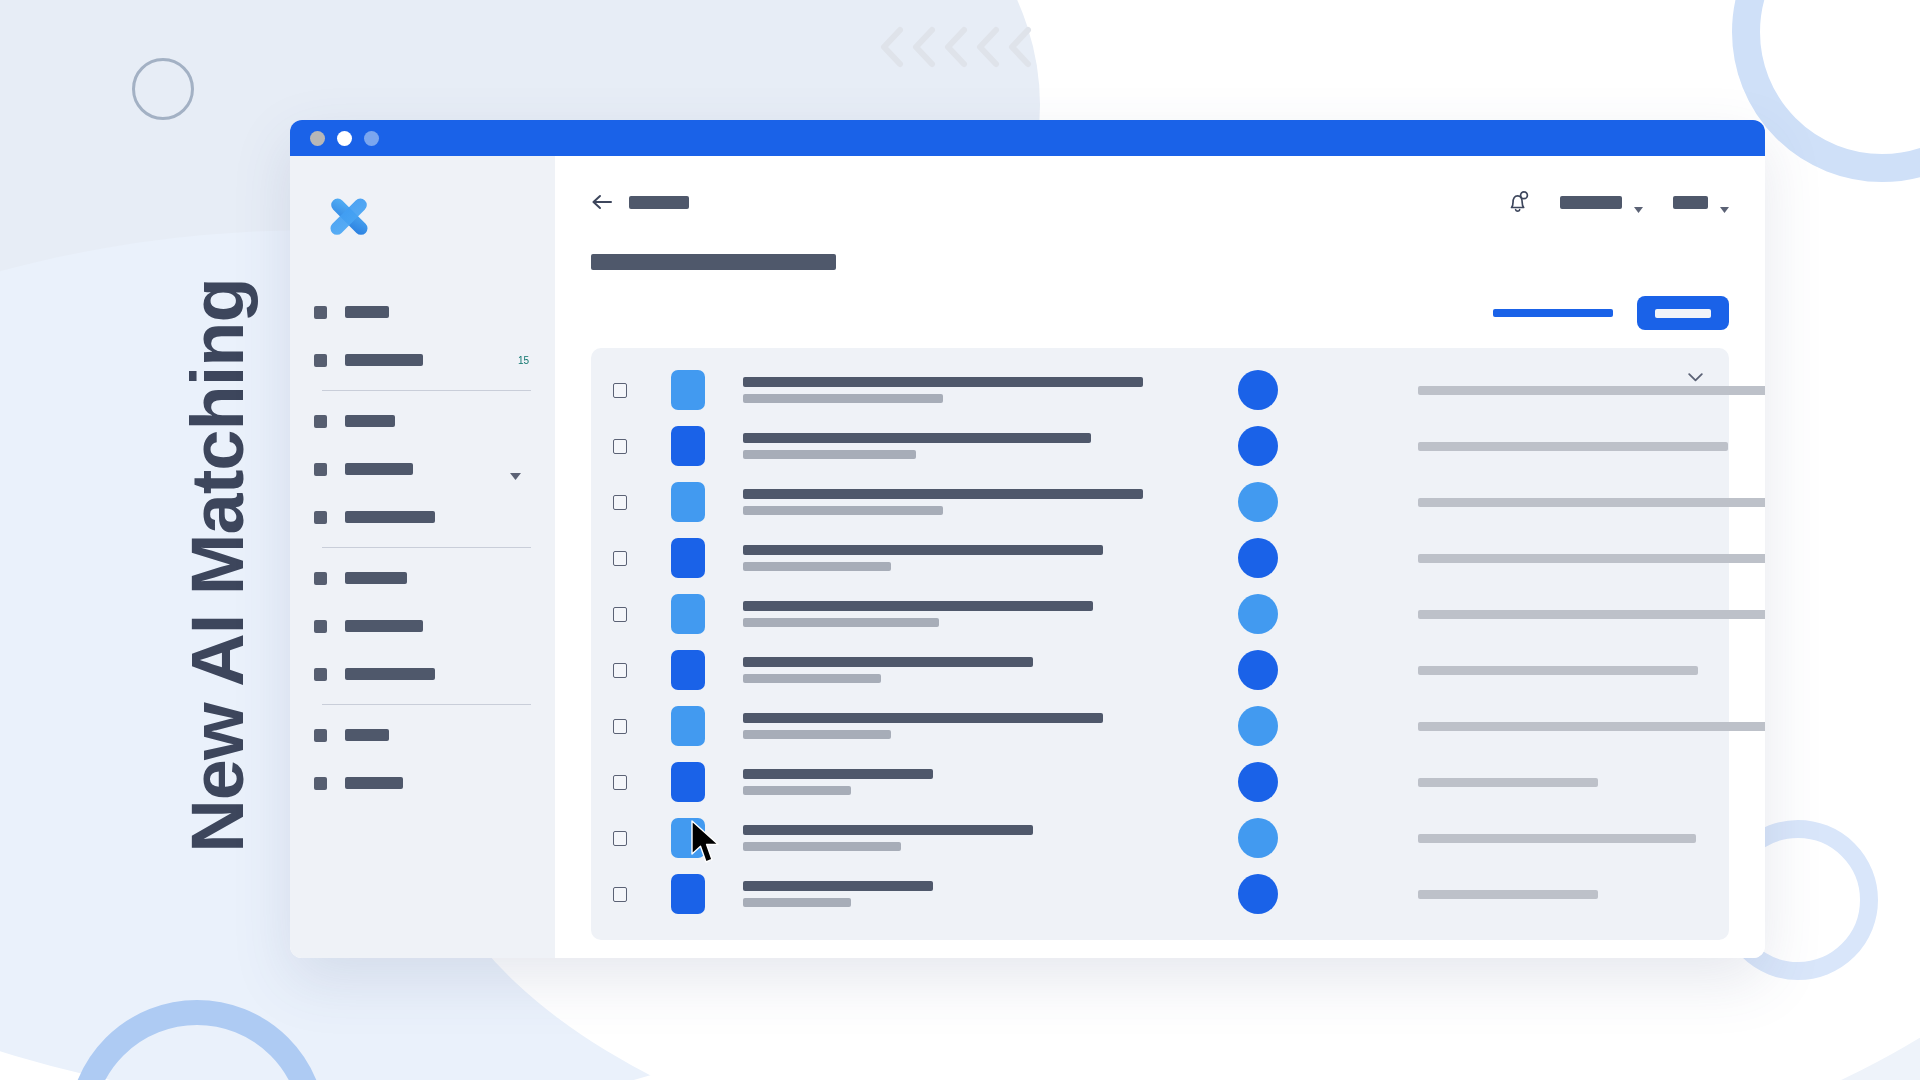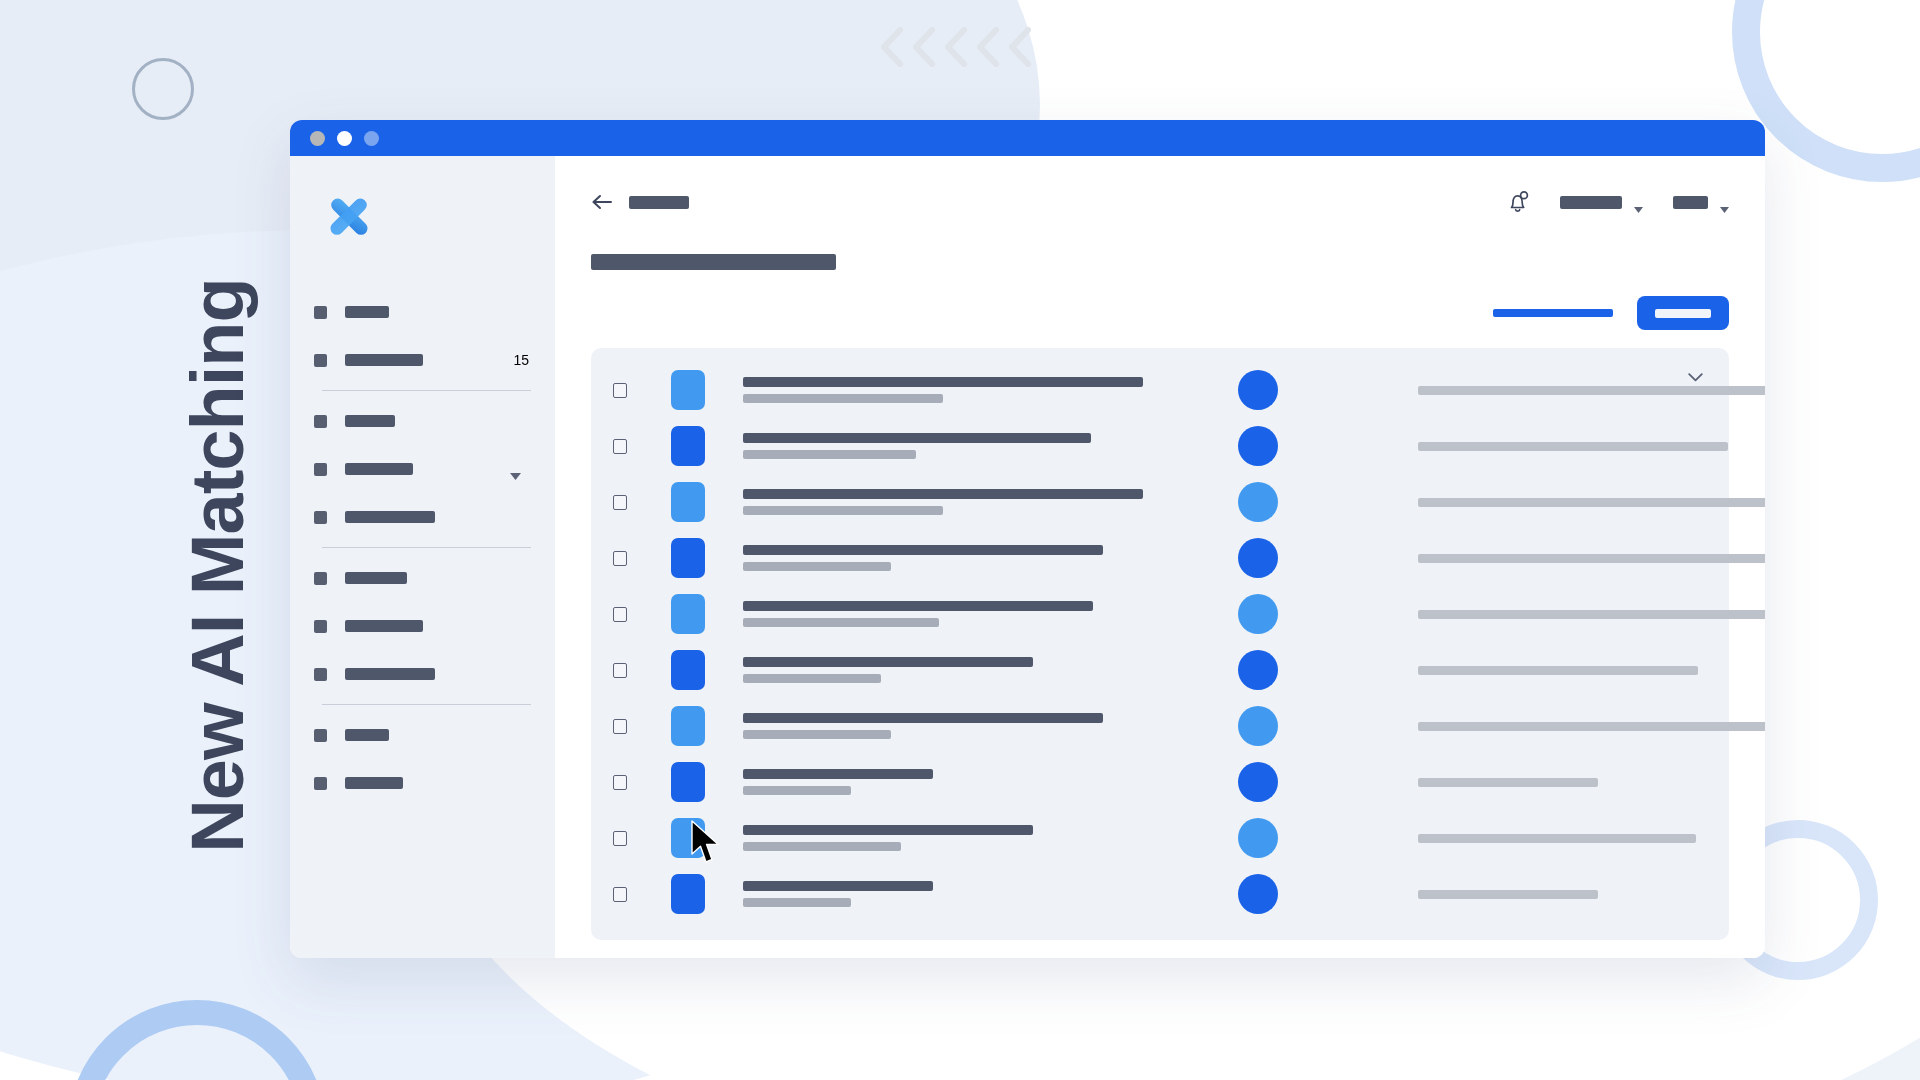--- a/index.html
+++ b/index.html
@@ -152,21 +152,21 @@
     flex: 0 0 auto;
   }
   .nav-label {
     height: 12px;
     border-radius: 2px;
     background: #4f586b;
     margin-left: 18px;
   }
   .nav-badge {
     position: absolute; right: 2px;
-    font-size: 14px; color: #000000;
+    font-size: 10px; color: #0f766e;
     font-weight: 400;
   }
   .nav-caret {
     position: absolute; right: 10px;
     width: 11px; height: 7px;
   }
   .nav-sep {
     height: 1px; background: #c9ced9;
     margin: 6px 24px 6px 32px;
   }

